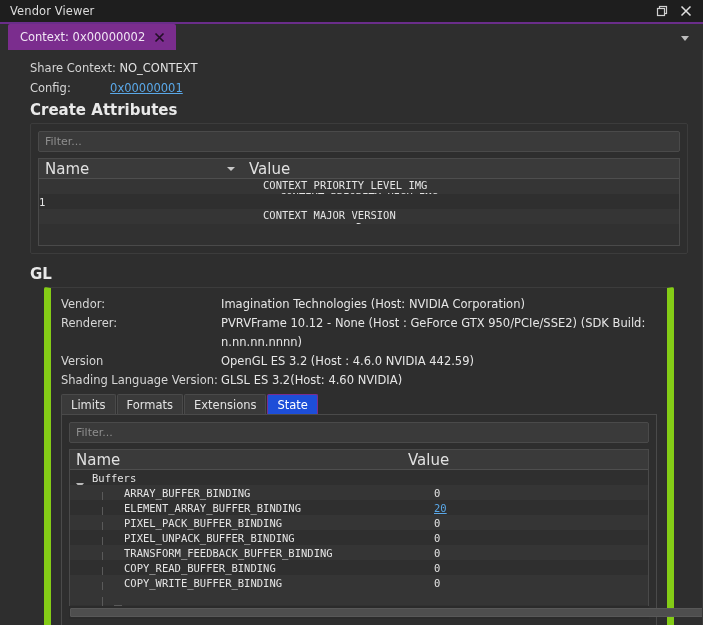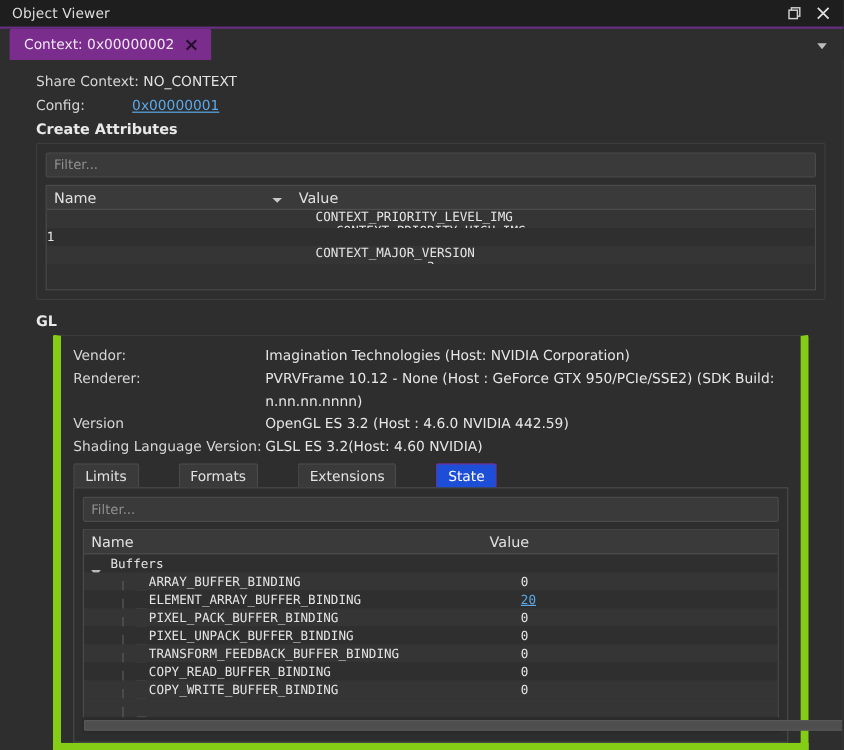--- a/index.html
+++ b/index.html
@@ -96,21 +96,21 @@
   .kv-line .k { color: #d6d6d6; }
   .kv-line .v { color: #e2e2e2; }
   .link {
     color: #5aa8e8;
     text-decoration: underline;
     cursor: pointer;
   }
 
   .section-title {
     font-weight: bold;
-    font-size: 12px;
+    font-size: 15px;
     color: #e9e9e9;
     padding: 3px 0 4px 14px;
   }
 
   .panel {
     margin: 0 14px 0 14px;
     border: 1px solid #3c3c3c;
     border-radius: 2px;
     background: #2e2e2e;
     padding: 7px;
@@ -141,21 +141,21 @@
     background: #313131;
     box-sizing: border-box;
     overflow: hidden;
   }
   .tbl-head {
     display: flex;
     height: 19px;
     align-items: center;
     background: #3a3a3a;
     border-bottom: 1px solid #4e4e4e;
-    font-size: 12px;
+    font-size: 15px;
     color: #e0e0e0;
     position: relative;
   }
   .th { padding-left: 6px; box-sizing: border-box; position: relative; }
   .sort-arrow {
     position: absolute;
     right: 8px;
     top: 7px;
     width: 0; height: 0;
     border-left: 4px solid transparent;
@@ -182,21 +182,21 @@
     border-top: 1px solid #3c3c3c;
     border-radius: 2px;
     padding: 7px 0 0 0;
     box-sizing: border-box;
   }
   .gl-row { display: flex; font-size: 11.5px; line-height: 19px; padding-left: 10px; }
   .gl-row .gl-k { width: 160px; color: #d6d6d6; flex: none; }
   .gl-row .gl-v { color: #e6e6e6; }
 
   
-  .subtabs { display: flex; align-items: flex-start; padding: 4px 0 0 10px; gap: 32px; }
+  .subtabs { display: flex; align-items: flex-start; padding: 4px 0 0 10px; }
   .subtab {
     height: 20px;
     line-height: 20px;
     padding: 0 9px;
     font-size: 11.5px;
     color: #e2e2e2;
     background: #3a3a3a;
     border: 1px solid #4a4a4a;
     border-bottom: none;
     border-top-left-radius: 2px;
@@ -289,21 +289,21 @@
     background: #4e4e4e;
     border: 1px solid #585858;
     border-radius: 1px;
     box-sizing: border-box;
   }
 </style>
 </head>
 <body>
 
 <div class="titlebar">
-  <div class="title">Object Viewer</div>
+  <div class="title">Vendor Viewer</div>
   <div class="tb-icons">
     <span class="tb-btn">
       <svg width="14" height="14" viewBox="0 0 14 14">
         <rect x="4.5" y="2.5" width="7" height="7" fill="none" stroke="#d0d0d0" stroke-width="1.2"></rect>
         <rect x="2.5" y="4.5" width="7" height="7" fill="#1e1e1e" stroke="#d0d0d0" stroke-width="1.2"></rect>
       </svg>
     </span>
     <span class="tb-btn">
       <svg width="14" height="14" viewBox="0 0 14 14">
         <path d="M2.5 2.5 L11.5 11.5 M11.5 2.5 L2.5 11.5" stroke="#e0e0e0" stroke-width="1.5" fill="none"></path>

